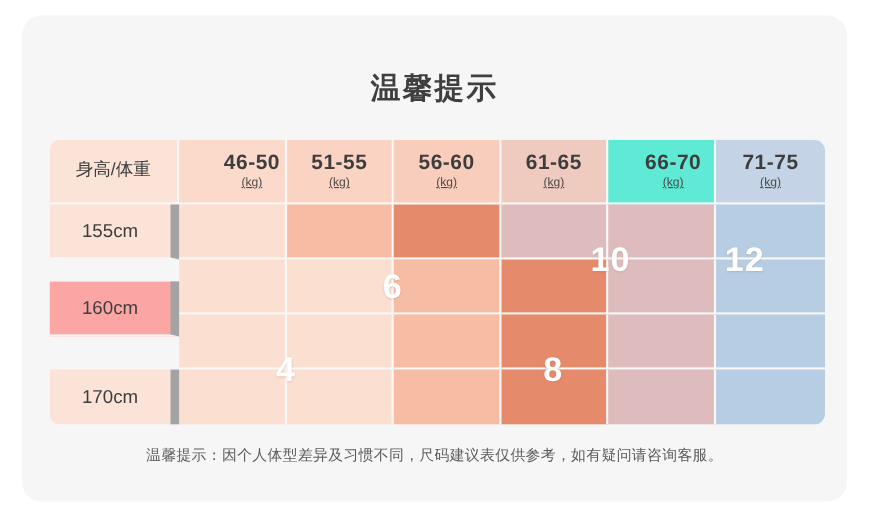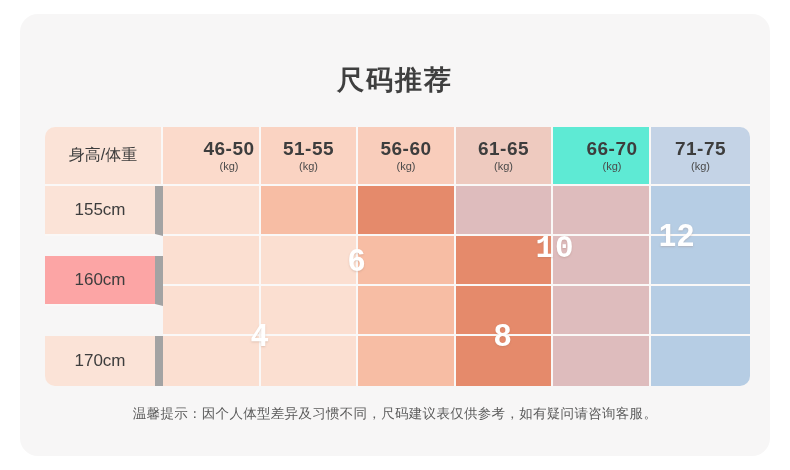--- a/index.html
+++ b/index.html
@@ -59,20 +59,21 @@
     font-size: 19px;
     font-weight: bold;
     color: #3d3d3d;
     letter-spacing: 0.5px;
     line-height: 1.05;
   }
   .hcell .unit {
     font-size: 11px;
     color: #4a4a4a;
     margin-top: 2px;
+    text-decoration: underline;
   }
   .hcell.corner .rng {
     font-size: 16px;
     font-weight: normal;
     letter-spacing: 0;
   }
   .rowlabel {
     position: absolute;
     left: 0;
     width: 118px;
@@ -114,21 +115,21 @@
     font-size: 13.5px;
     color: #5b5b5b;
     letter-spacing: 0.3px;
   }
 </style>
 </head>
 <body>
 
 <div id="card">
 
-  <div id="title">尺码推荐</div>
+  <div id="title">温馨提示</div>
 
   <div id="table">
 
     <div class="hcell corner" style="left:0px; width:118px; background:#fbe3d7;">
       <span class="rng">身高/体重</span>
     </div>
 
     <div class="hcell" style="left:118px; width:98px; background:#fbdacb;padding-left:36px;">
       <span class="rng">46-50</span>
       <span class="unit">(kg)</span>
@@ -193,20 +194,20 @@
     <div class="block nobottom" style="left:118px; top:209px; width:98px; height:50px; background:#fbdfd1;"></div>
     <div class="block nobottom" style="left:216px; top:209px; width:97px; height:50px; background:#fbdfd1;"></div>
     <div class="block nobottom" style="left:313px; top:209px; width:98px; height:50px; background:#f7bda4;"></div>
     <div class="block nobottom" style="left:411px; top:209px; width:97px; height:50px; background:#e58a6b;"></div>
     <div class="block nobottom" style="left:508px; top:209px; width:98px; height:50px; background:#debcbd;"></div>
     <div class="block nobottom noright" style="left:606px; top:209px; width:99px; height:50px; background:#b6cde4;"></div>
 
     <div class="sizelabel" style="left:215px; top:209px;">4</div>
     <div class="sizelabel" style="left:312px; top:134px;">6</div>
     <div class="sizelabel" style="left:458px; top:209px;">8</div>
-    <div class="sizelabel" style="left:510px; top:121px;font-family:Liberation Mono, monospace;">10</div>
+    <div class="sizelabel" style="left:510px; top:109px;">10</div>
     <div class="sizelabel" style="left:632px; top:109px;">12</div>
 
   </div>
 
   <div id="footer">温馨提示：因个人体型差异及习惯不同，尺码建议表仅供参考，如有疑问请咨询客服。</div>
 
 </div>
 
 </body></html>

